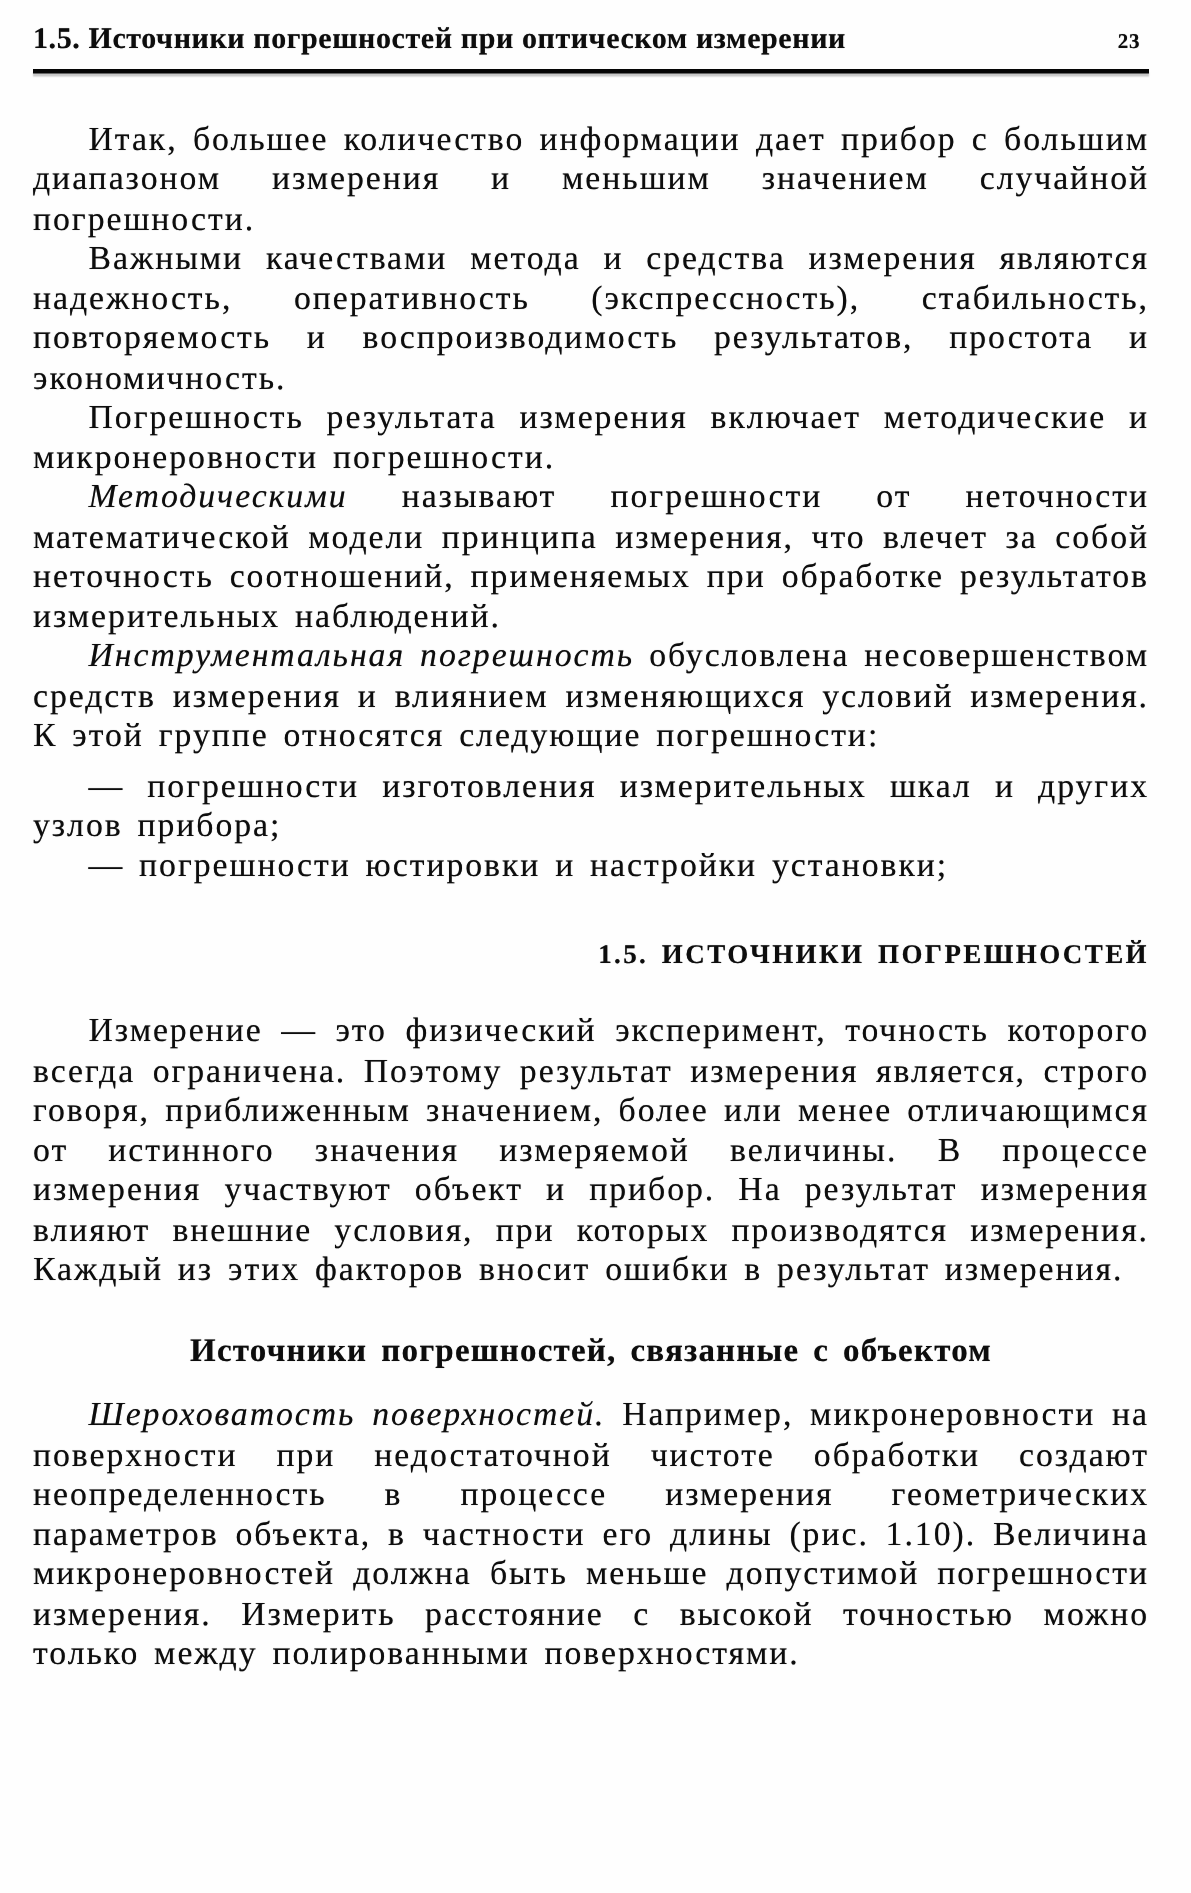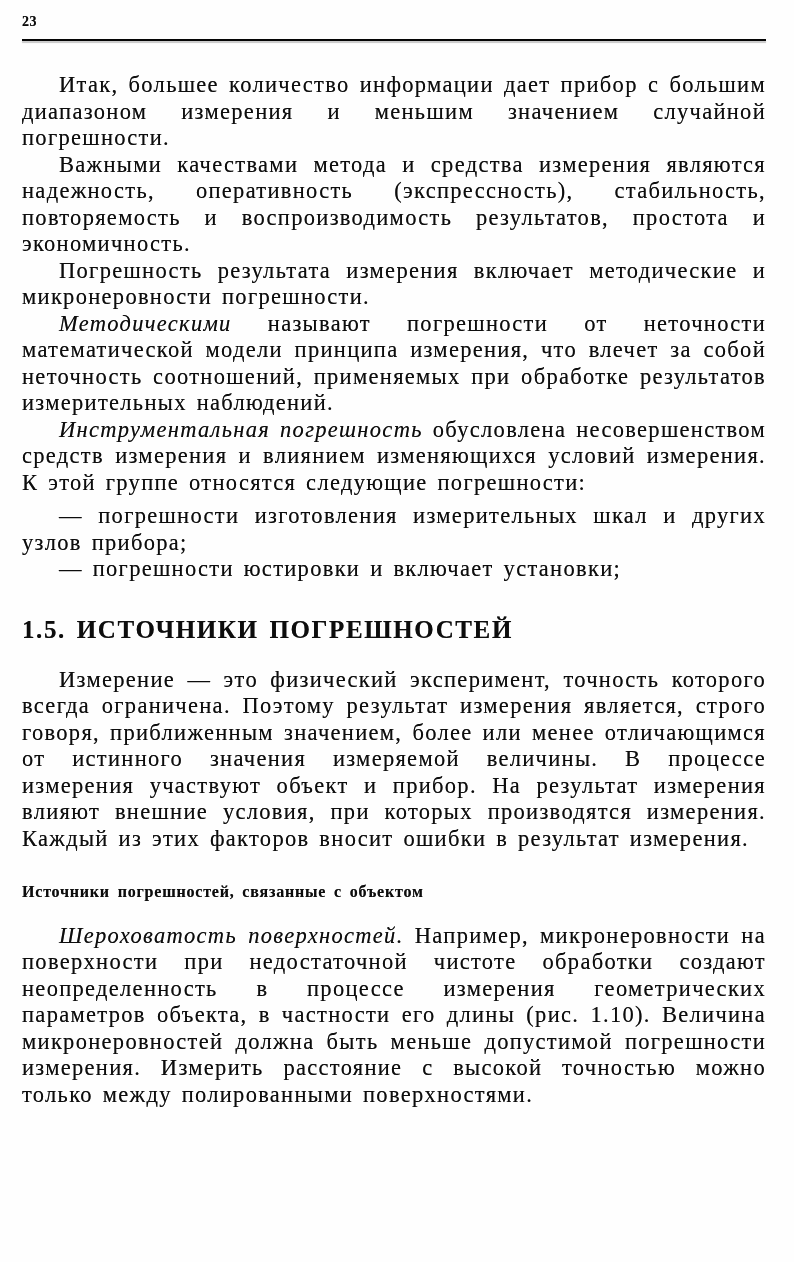--- a/index.html
+++ b/index.html
@@ -46,41 +46,43 @@
   }
   .para {
     margin: 0;
     text-indent: 37px;
   }
   .lead-italic { font-style: italic; }
   .dash-list { margin: 7px 0 0 0; }
   .dash-list-item { margin: 0; text-indent: 37px; text-align: justify; }
   .section-heading {
     margin: 30px 0 21px 0;
-    text-align: left;
+    text-align: right;
     font-weight: bold;
-    font-size: 25px;
+    font-size: 18px;
     line-height: 33px;
     letter-spacing: 1.6px;
     text-indent: 0;
   }
   .subheading {
     margin: 27px 0 17px 0;
+    text-align: center;
     font-weight: bold;
-    font-size: 16px;
+    font-size: 22px;
     letter-spacing: 0.8px;
     text-indent: 0;
   }
 </style>
 </head>
 <body>
 
 <div class="page">
 
   <div class="running-header">
+    <span class="running-title">1.5. Источники погрешностей при оптическом измерении</span>
     <span class="running-page-number">23</span>
   </div>
   <div class="rule"></div>
 
   <div class="body-text">
 
     <p class="para">
       <span>Итак, большее количество информации дает прибор с большим диапазоном измерения и меньшим значением случайной погрешности.</span>
     </p>
 
@@ -95,21 +97,21 @@
     <p class="para">
       <span class="lead-italic">Методическими</span><span> называют погрешности от неточности математической модели принципа измерения, что влечет за собой неточность соотношений, применяемых при обработке результатов измерительных наблюдений.</span>
     </p>
 
     <p class="para">
       <span class="lead-italic">Инструментальная погрешность</span><span> обусловлена несовершенством средств измерения и влиянием изменяющихся условий измерения. К этой группе относятся следующие погрешности:</span>
     </p>
 
     <div class="dash-list">
       <p class="dash-list-item">— погрешности изготовления измерительных шкал и других узлов прибора;</p>
-      <p class="dash-list-item">— погрешности юстировки и включает установки;</p>
+      <p class="dash-list-item">— погрешности юстировки и настройки установки;</p>
     </div>
 
     <div class="section-heading">
       <div>1.5. ИСТОЧНИКИ ПОГРЕШНОСТЕЙ</div>
     </div>
 
     <p class="para">
       <span>Измерение — это физический эксперимент, точность которого всегда ограничена. Поэтому результат измерения является, строго говоря, приближенным значением, более или менее отличающимся от истинного значения измеряемой величины. В процессе измерения участвуют объект и прибор. На результат измерения влияют внешние условия, при которых производятся измерения. Каждый из этих факторов вносит ошибки в результат измерения.</span>
     </p>
 

